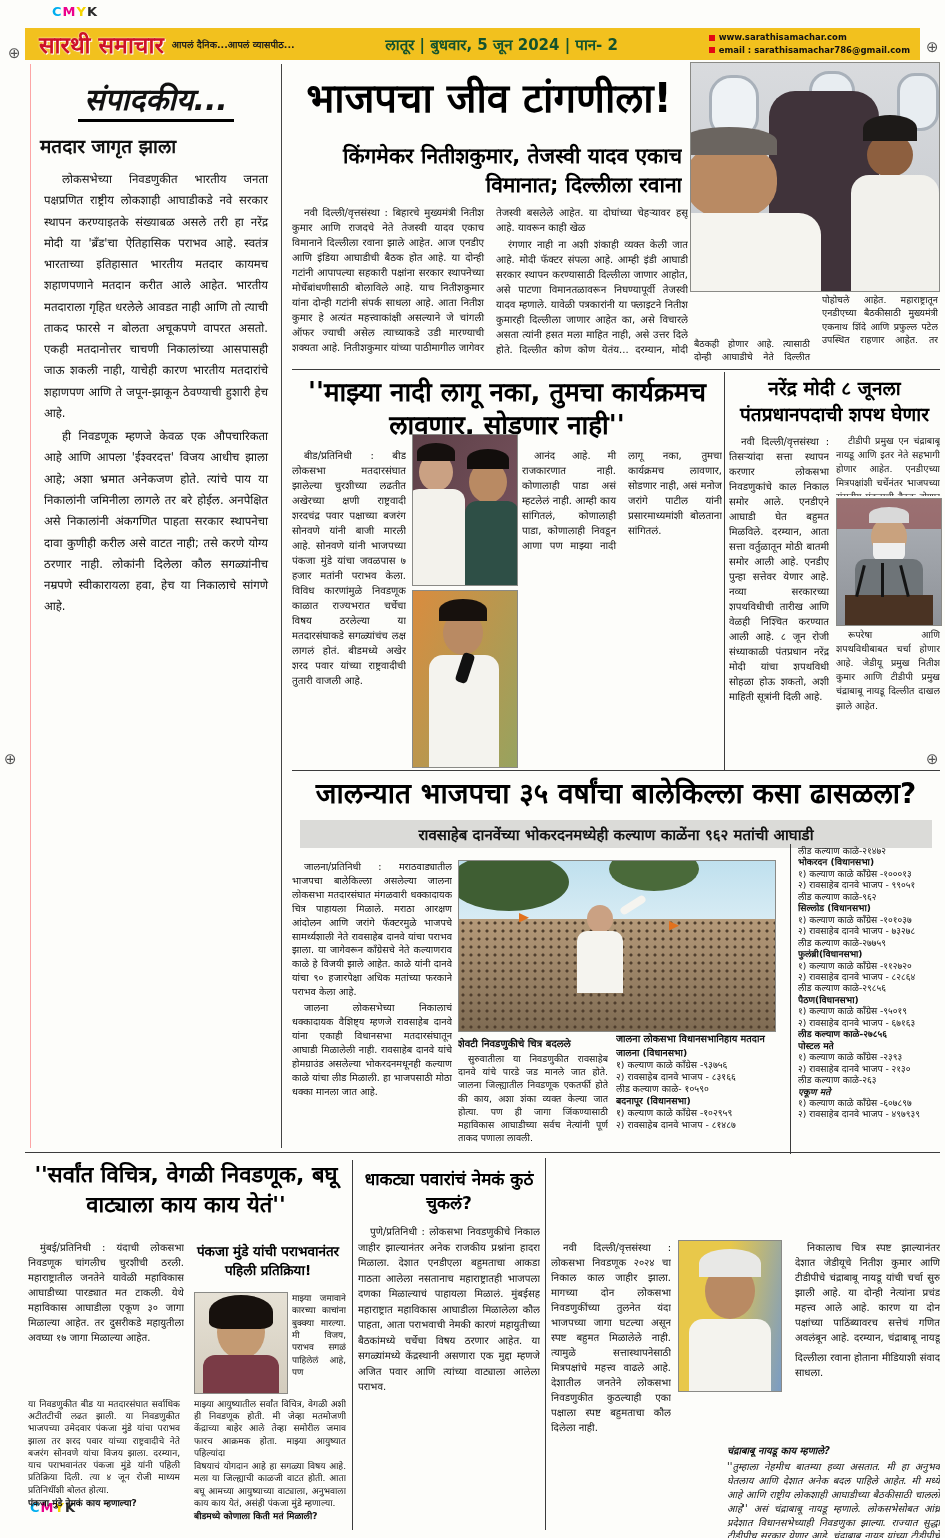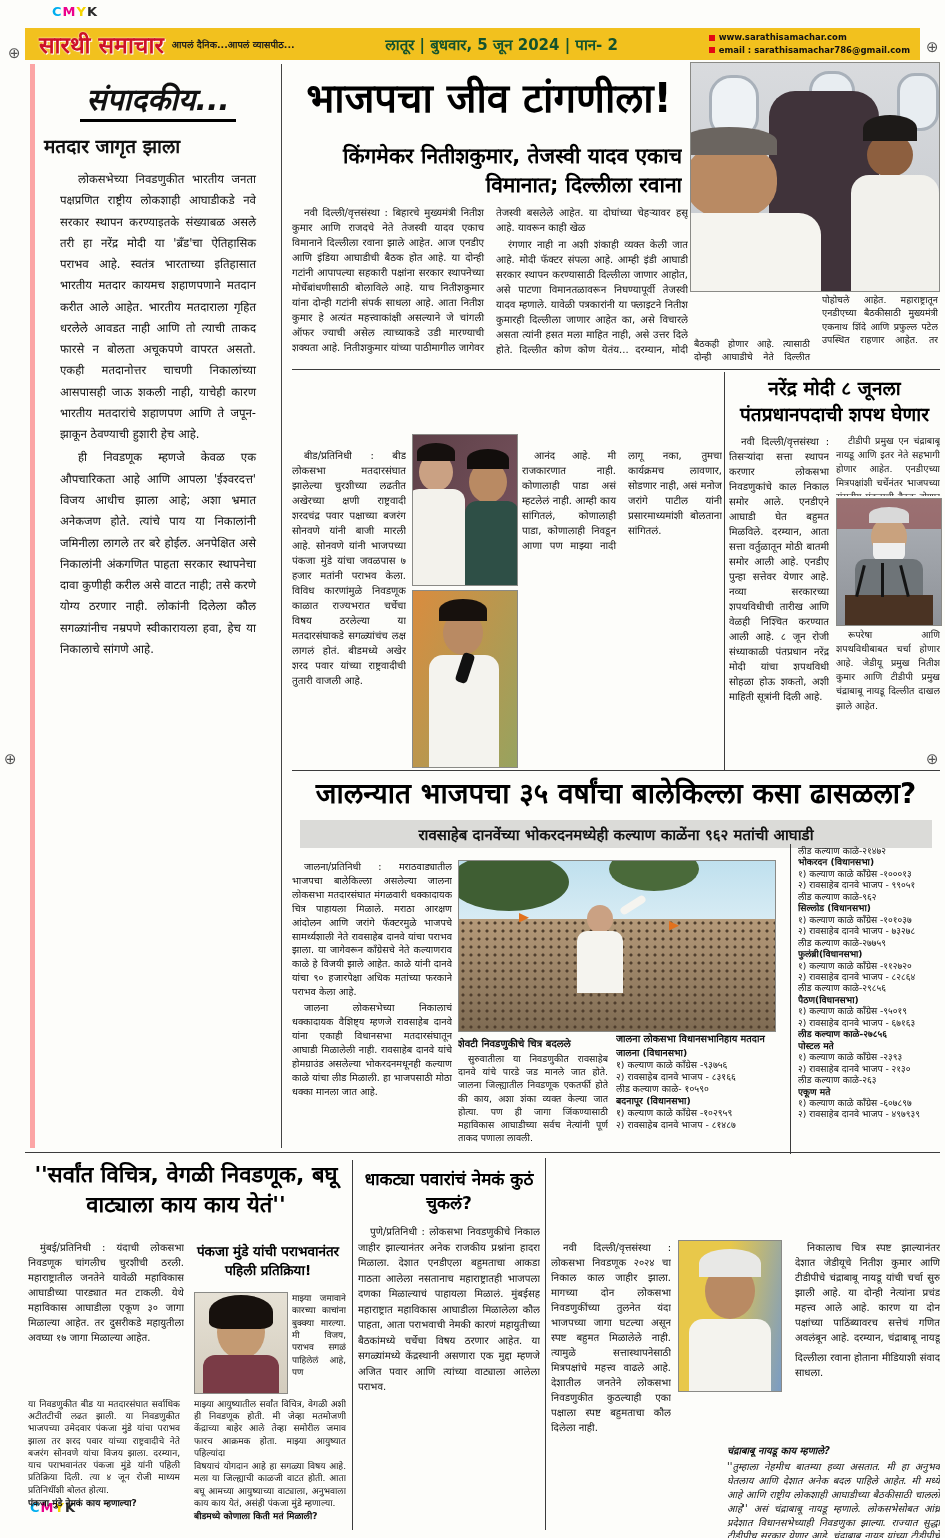--- a/index.html
+++ b/index.html
@@ -17,25 +17,25 @@
   .mast-tag{font-size:9.5px;font-weight:bold;color:#1c1c1c;margin-left:8px;white-space:nowrap;}
   .mast-date{flex:1;text-align:center;font-size:15px;font-weight:bold;color:#14532d;white-space:nowrap;}
   .mast-contact{margin-right:10px;font-size:8.5px;font-weight:bold;color:#111;line-height:1.5;}
   .mast-contact .row{display:flex;align-items:center;white-space:nowrap;}
   .bullet{display:inline-block;width:6px;height:6px;background:#E30613;margin-right:4px;}
   
   .hr{position:absolute;height:1px;background:#3c3c3c;}
   .vr{position:absolute;width:1px;background:#3c3c3c;}
   
   .editorial{position:absolute;left:30px;top:64px;width:252px;height:1084px;
-             border-left:5px solid #fca5a5;border-right:1px solid #444;padding:6px 9px;box-sizing:border-box;overflow:hidden;}
+             border-left:1px solid #fca5a5;border-right:1px solid #444;padding:6px 9px;box-sizing:border-box;overflow:hidden;}
   .ed-title{text-align:center;font-size:30px;font-weight:800;font-style:italic;margin:8px 0 14px;}
   .ed-title span{border-bottom:3px solid #000;padding:0 6px 2px;}
   .ed-heading{font-size:19px;font-weight:800;margin:4px 0 10px;}
-  .ed-body .para{font-size:11.5px;line-height:1.85;text-align:justify;text-indent:18px;margin:0 16px 2px;}
+  .ed-body .para{font-size:11.5px;line-height:1.85;text-align:justify;text-indent:18px;margin:0 4px 2px;}
   
   .bodytxt{font-size:10px;line-height:1.5;text-align:justify;}
   .bodytxt .para,.flow .para{margin:0 0 2px;text-indent:12px;}
   .bld{font-weight:800;}
   .vl{font-size:9.3px;line-height:1.3;margin:0;}
   
   .hl{position:absolute;text-align:center;font-weight:800;color:#000;overflow:hidden;}
   
   .ph{position:absolute;overflow:hidden;background:#cfcfcc;border:1px solid #8a8a86;}
   .ph>div{position:absolute;}
@@ -105,20 +105,21 @@
       <p class="para">नवी दिल्ली/वृत्तसंस्था : बिहारचे मुख्यमंत्री नितीश कुमार आणि राजदचे नेते तेजस्वी यादव एकाच विमानाने दिल्लीला रवाना झाले आहेत. आज एनडीए आणि इंडिया आघाडीची बैठक होत आहे. या दोन्ही गटांनी आपापल्या सहकारी पक्षांना सरकार स्थापनेच्या मोर्चेबांधणीसाठी बोलाविले आहे. याच नितीशकुमार यांना दोन्ही गटांनी संपर्क साधला आहे. आता नितीश कुमार हे अत्यंत महत्त्वाकांक्षी असल्याने जे चांगली ऑफर ज्याची असेल त्याच्याकडे उडी मारण्याची शक्यता आहे. नितीशकुमार यांच्या पाठीमागील जागेवर तेजस्वी बसलेले आहेत. या दोघांच्या चेहऱ्यावर हसू आहे. यावरून काही खेळ</p>
       <p class="para">रंगणार नाही ना अशी शंकाही व्यक्त केली जात आहे. मोदी फॅक्टर संपला आहे. आम्ही इंडी आघाडी सरकार स्थापन करण्यासाठी दिल्लीला जाणार आहोत, असे पाटणा विमानतळावरून निघण्यापूर्वी तेजस्वी यादव म्हणाले. यावेळी पत्रकारांनी या फ्लाइटने नितीश कुमारही दिल्लीला जाणार आहेत का, असे विचारले असता त्यांनी हसत मला माहित नाही, असे उत्तर दिले होते. दिल्लीत कोण कोण येतंय... दरम्यान, मोदी सरकार-२ च्या अखेरच्या कॅबिनेट बैठकीनंतर आज मंत्रिमंडळाची बैठक होणार आहे. ही बैठक दुपारी १२.१५ वाजता होणार असल्याचे सांगण्यात येत आहे. आज एनडीए-इंडियाची</p>
     </div>
   <div class="bodytxt flow2 clip" style="position:absolute;left:694px;top:293px;width:244px;height:74px;font-size:9.3px;line-height:1.45;">
       <p class="para" style="text-indent:0;margin-top:44px;">बैठकही होणार आहे. त्यासाठी दोन्ही आघाडीचे नेते दिल्लीत पोहोचले आहेत. महाराष्ट्रातून एनडीएच्या बैठकीसाठी मुख्यमंत्री एकनाथ शिंदे आणि प्रफुल्ल पटेल उपस्थित राहणार आहेत. तर अजित पवार गैरहजर राहणार आहेत. टीडीपी</p>
       <p class="para" style="text-indent:0;">प्रमुख चंद्राबाबू नायडू सकाळी ११ वाजता विजयवाडा येथून दिल्लीला रवाना झाले आहेत. राष्ट्रवादी काँग्रेसच्या (शरद गट) नेत्या सुप्रिया सुळे आज शरद पवार यांच्यासोबत दिल्लीला पोहोचणार आहेत.</p>
     </div>
 
   <div class="hr" style="left:292px;top:369px;width:648px;"></div>
 
+  <div class="hl" style="left:292px;top:376px;width:430px;height:66px;font-size:26px;line-height:1.25;">''माझ्या नादी लागू नका, तुमचा कार्यक्रमच लावणार, सोडणार नाही''</div>
 
   <div class="bodytxt clip" style="position:absolute;left:292px;top:448px;width:114px;height:318px;">
       <p class="para">बीड/प्रतिनिधी : बीड लोकसभा मतदारसंघात झालेल्या चुरशीच्या लढतीत अखेरच्या क्षणी राष्ट्रवादी शरदचंद्र पवार पक्षाच्या बजरंग सोनवणे यांनी बाजी मारली आहे. सोनवणे यांनी भाजपच्या पंकजा मुंडे यांचा जवळपास ७ हजार मतांनी पराभव केला. विविध कारणांमुळे निवडणूक काळात राज्यभरात चर्चेचा विषय ठरलेल्या या मतदारसंघाकडे सगळ्यांचंच लक्ष लागलं होतं. बीडमध्ये अखेर शरद पवार यांच्या राष्ट्रवादीची तुतारी वाजली आहे.</p>
     </div>
 
   <div class="ph" style="left:412px;top:434px;width:104px;height:150px;background:linear-gradient(120deg,#5d4048,#7b5560);">
     <div style="left:6px;top:18px;width:34px;height:38px;background:#caa183;border-radius:50%;"></div>
     <div style="left:4px;top:8px;width:38px;height:18px;background:#15100e;border-radius:50% 50% 0 0;"></div>
     <div style="left:-6px;top:54px;width:58px;height:96px;background:#f3f2ec;border-radius:12px 12px 0 0;"></div>
     <div style="left:56px;top:26px;width:38px;height:42px;background:#b98a63;border-radius:50%;"></div>
@@ -219,21 +220,21 @@
       <div class="vl" style="font-size:9.1px;line-height:1.26;">२) रावसाहेब दानवे भाजप - ८२८६४</div>
       <div class="vl" style="font-size:9.1px;line-height:1.26;">लीड कल्याण काळे-२९८५६</div>
       <div class="vl bld" style="font-size:9.1px;line-height:1.26;">पैठण(विधानसभा)</div>
       <div class="vl" style="font-size:9.1px;line-height:1.26;">१) कल्याण काळे काँग्रेस -९५०१९</div>
       <div class="vl" style="font-size:9.1px;line-height:1.26;">२) रावसाहेब दानवे भाजप - ६७१६३</div>
       <div class="vl bld" style="font-size:9.1px;line-height:1.26;">लीड कल्याण काळे-२७८५६</div>
       <div class="vl bld" style="font-size:9.1px;line-height:1.26;">पोस्टल मते</div>
       <div class="vl" style="font-size:9.1px;line-height:1.26;">१) कल्याण काळे काँग्रेस -२३९३</div>
       <div class="vl" style="font-size:9.1px;line-height:1.26;">२) रावसाहेब दानवे भाजप - २१३०</div>
       <div class="vl" style="font-size:9.1px;line-height:1.26;">लीड कल्याण काळे-२६३</div>
-      <div class="vl bld" style="font-size:9.1px;line-height:1.26;">एकूण मते</div>
+      <div class="vl bld" style="font-size:9.1px;line-height:1.26;font-style:italic;">एकूण मते</div>
       <div class="vl" style="font-size:9.1px;line-height:1.26;">१) कल्याण काळे काँग्रेस -६०७८९७</div>
       <div class="vl" style="font-size:9.1px;line-height:1.26;">२) रावसाहेब दानवे भाजप - ४९७९३९</div>
     </div>
 
   <div class="hr" style="left:25px;top:1152px;width:915px;"></div>
 
   <div class="hl" style="left:25px;top:1160px;width:322px;height:66px;font-size:22px;line-height:1.35;">''सर्वांत विचित्र, वेगळी निवडणूक, बघू वाट्याला काय काय येतं''</div>
   <div class="bodytxt clip" style="position:absolute;left:28px;top:1240px;width:156px;height:152px;">
       <p class="para">मुंबई/प्रतिनिधी : यंदाची लोकसभा निवडणूक चांगलीच चुरशीची ठरली. महाराष्ट्रातील जनतेने यावेळी महाविकास आघाडीच्या पारड्यात मत टाकली. येथे महाविकास आघाडीला एकूण ३० जागा मिळाल्या आहेत. तर दुसरीकडे महायुतीला अवघ्या १७ जागा मिळाल्या आहेत.</p>
     </div>

